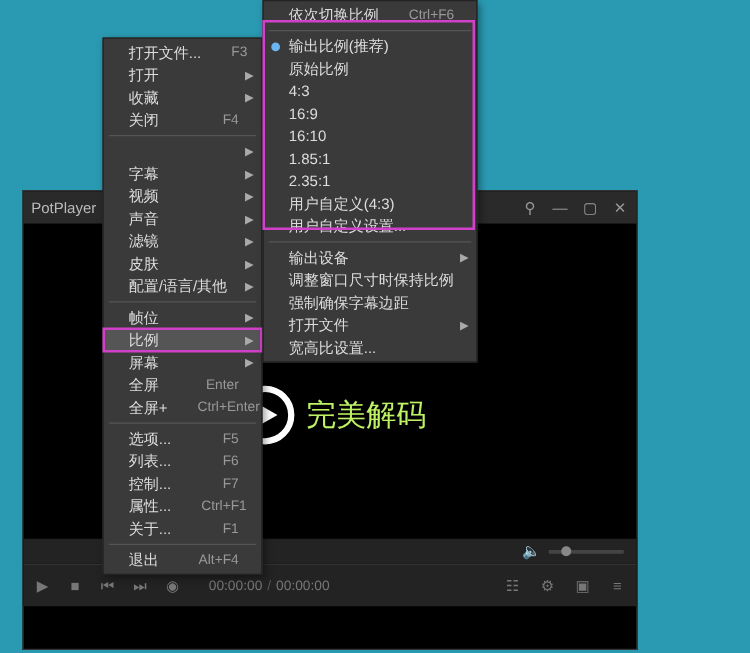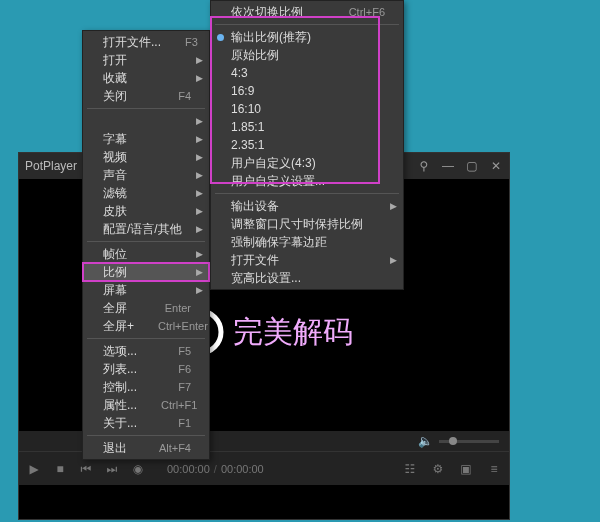--- a/index.html
+++ b/index.html
@@ -35,21 +35,21 @@
     background: #000;
     display: flex;
     align-items: center;
     justify-content: center;
     gap: 8px;
   }
   .logo-circle {
     width: 50px; height: 50px;
     fill: #fff;
   }
-  .logo-text { color: #f0abfc; font-size: 30px; font-weight: 400; }
+  .logo-text { color: #bef264; font-size: 24px; font-weight: 400; }
   .controls {
     height: 34px;
     background: #232323;
     border-top: 1px solid #333;
     display: flex; align-items: center;
     padding: 0 8px;
     color: #777;
   }
   .ctrl-left { display: flex; gap: 12px; align-items: center; }
   .ctrl-btn { width: 14px; height: 14px; display: inline-flex; align-items: center; justify-content: center; }
@@ -234,21 +234,21 @@
       <span class="label">关于...</span>
       <span class="accel">F1</span>
     </div>
     <div class="menu-sep"></div>
     <div class="menu-item">
       <span class="label">退出</span>
       <span class="accel">Alt+F4</span>
     </div>
   </div>
 
-<div class="menu" id="menu2" style="left:210px; top:0px; width:194px;">
+<div class="menu" id="menu2" style="left:210px; top:0px; width:172px;">
     <div class="menu-item">
       <span class="label">依次切换比例</span>
       <span class="accel">Ctrl+F6</span>
     </div>
     <div class="menu-sep"></div>
     <div class="menu-item">
       <span class="radio-dot"></span>
       <span class="label">输出比例(推荐)</span>
     </div>
     <div class="menu-item">

